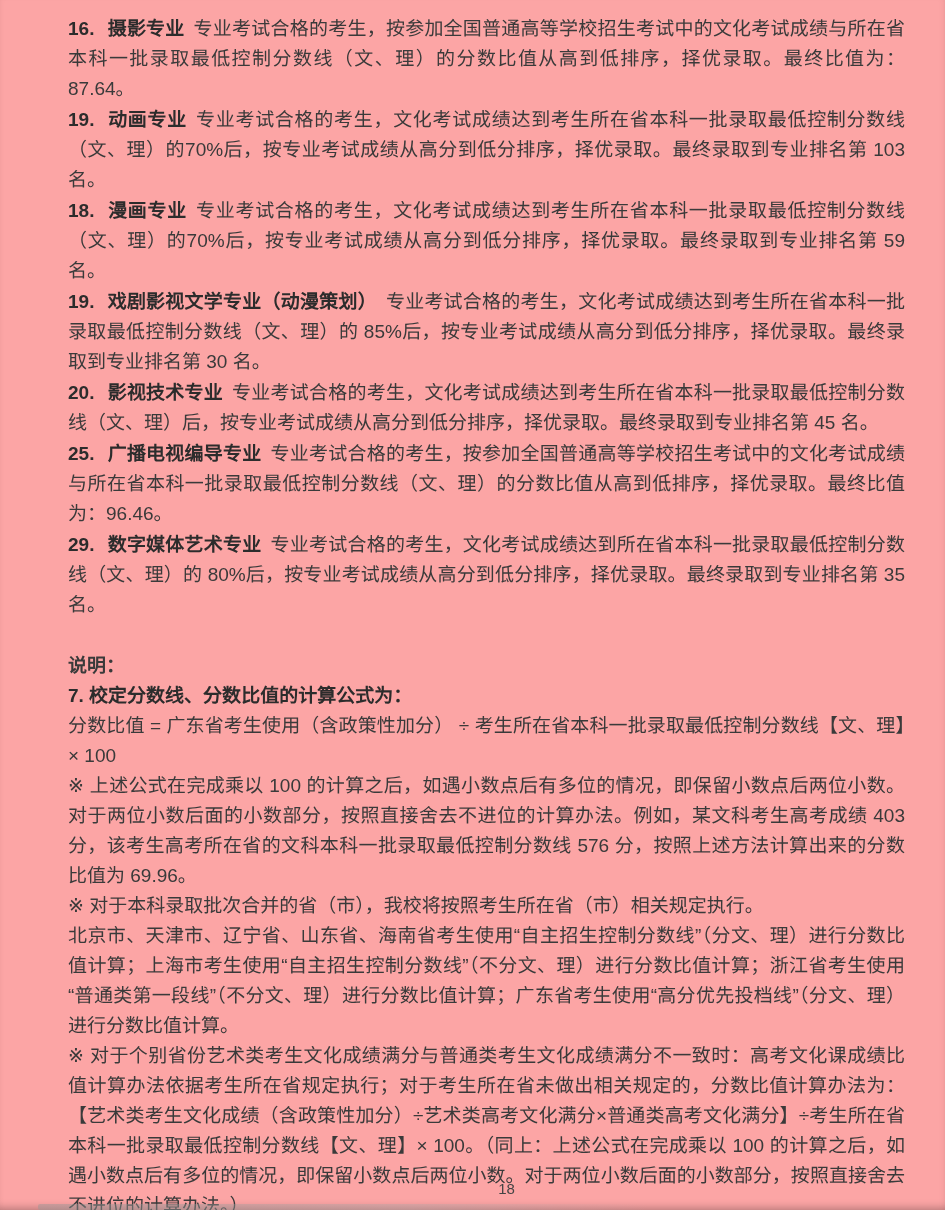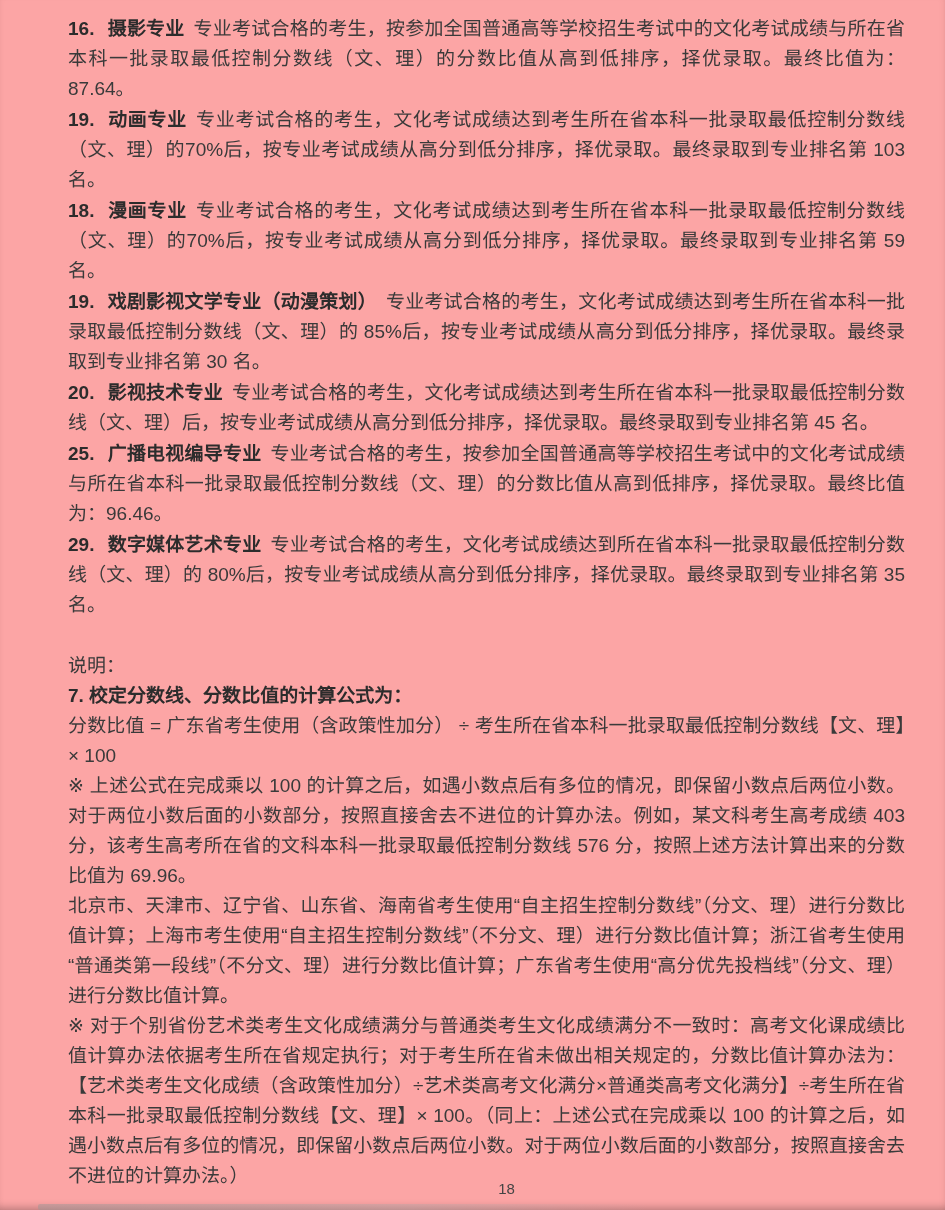--- a/index.html
+++ b/index.html
@@ -31,21 +31,21 @@
     font-weight: bold;
     color: #2c2c2c;
     margin-right: 13px;
   }
   .item .title {
     font-weight: bold;
     color: #2c2c2c;
     margin-right: 9px;
   }
   .notes { margin-top: 31px; }
-  .notes-heading { font-weight: normal; }
+  .notes-heading { font-weight: bold; }
   .rule-title {
     font-weight: bold;
     color: #2c2c2c;
   }
   .page-number {
     position: absolute;
     bottom: 12px;
     left: 0;
     width: 100%;
     text-align: center;
@@ -92,20 +92,21 @@
     <p class="item">
       <span class="num">29.</span><span class="title">数字媒体艺术专业</span><span>专业考试合格的考生，文化考试成绩达到所在省本科一批录取最低控制分数线（文、理）的 80%后，按专业考试成绩从高分到低分排序，择优录取。最终录取到专业排名第 35 名。</span>
     </p>
   </section>
 
   <section class="notes">
     <p class="notes-heading">说明：</p>
     <p class="rule-title">7. 校定分数线、分数比值的计算公式为：</p>
     <p>分数比值 = 广东省考生使用（含政策性加分） ÷  考生所在省本科一批录取最低控制分数线【文、理】×  100</p>
     <p>※ 上述公式在完成乘以 100 的计算之后，如遇小数点后有多位的情况，即保留小数点后两位小数。对于两位小数后面的小数部分，按照直接舍去不进位的计算办法。例如，某文科考生高考成绩 403 分，该考生高考所在省的文科本科一批录取最低控制分数线 576 分，按照上述方法计算出来的分数比值为 69.96。</p>
+    <p>※ 对于本科录取批次合并的省（市），我校将按照考生所在省（市）相关规定执行。</p>
     <p>北京市、天津市、辽宁省、山东省、海南省考生使用“自主招生控制分数线”（分文、理）进行分数比值计算；上海市考生使用“自主招生控制分数线”（不分文、理）进行分数比值计算；浙江省考生使用“普通类第一段线”（不分文、理）进行分数比值计算；广东省考生使用“高分优先投档线”（分文、理）进行分数比值计算。</p>
     <p>※ 对于个别省份艺术类考生文化成绩满分与普通类考生文化成绩满分不一致时：高考文化课成绩比值计算办法依据考生所在省规定执行；对于考生所在省未做出相关规定的，分数比值计算办法为：【艺术类考生文化成绩（含政策性加分）÷艺术类高考文化满分×普通类高考文化满分】÷考生所在省本科一批录取最低控制分数线【文、理】×  100。（同上：上述公式在完成乘以 100 的计算之后，如遇小数点后有多位的情况，即保留小数点后两位小数。对于两位小数后面的小数部分，按照直接舍去不进位的计算办法。）</p>
 
   </section>
 
   <div class="page-number">18</div>
   <div class="bottom-shade"></div>
 </div>
 
 </body></html>

